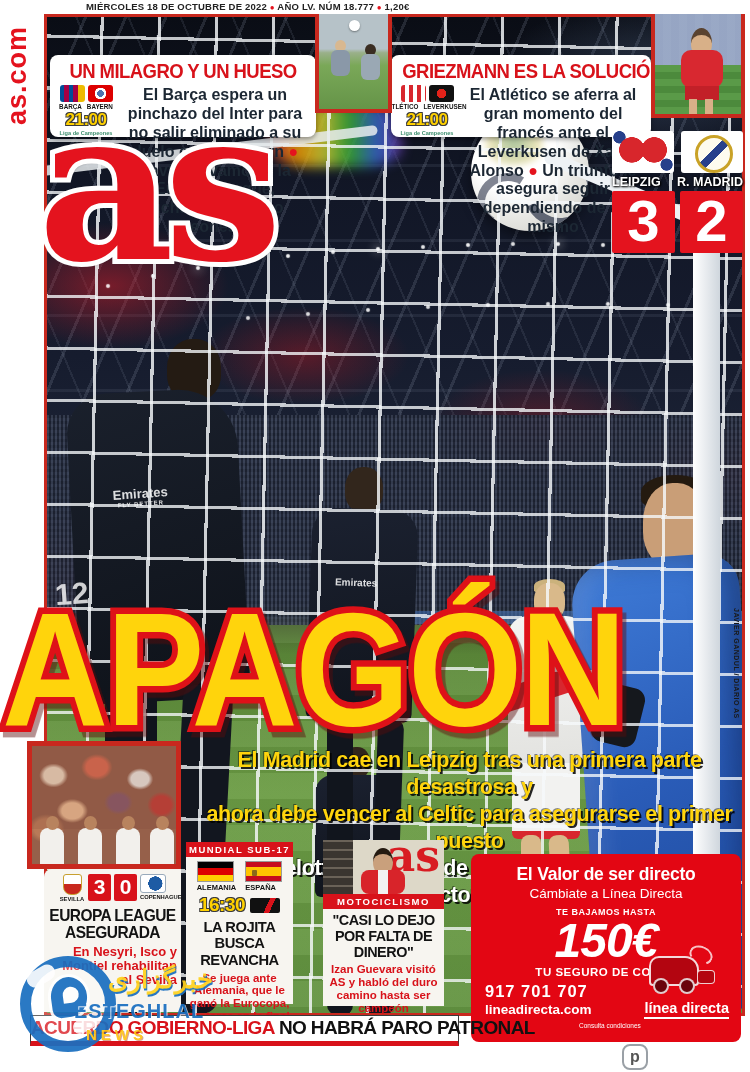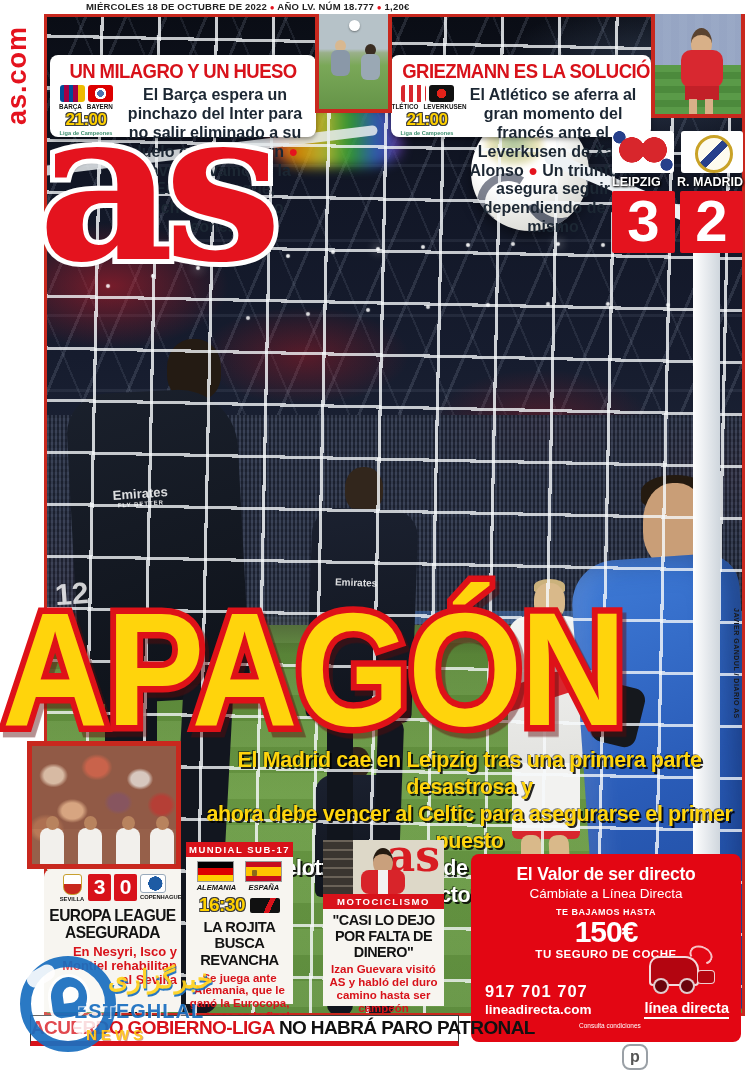--- a/index.html
+++ b/index.html
@@ -161,21 +161,21 @@
   .sev-team{width:26px;text-align:center;}
   .sev-crest{width:19px;height:21px;margin:0 auto;border-radius:3px 3px 8px 8px;background:linear-gradient(180deg,#fff 0 45%,#c8281e 45%);border:1.5px solid #c8a030;box-sizing:border-box;}
   .cop-crest{width:26px;height:19px;margin:0 auto;border-radius:3px;background:radial-gradient(circle at 60% 50%,#1d5ba4 0 42%,#fff 43%);border:1px solid #9ab;box-sizing:border-box;}
   .sev-label{font-size:5.8px;font-weight:900;color:#111;margin-top:1px;}
   .sev-score{width:23px;height:27px;background:#d8121a;border-radius:2px;color:#fff;font-size:21px;font-weight:900;text-align:center;line-height:26px;}
   .sev-title{margin-top:5px;text-align:center;font-size:16.5px;font-weight:900;color:#131313;line-height:1.02;letter-spacing:-.6px;transform:scaleX(.94);}
   .sev-body{margin-top:4px;text-align:right;font-size:13px;font-weight:700;color:#d8121a;line-height:1.08;padding:0 4px;}
   .mundialbox{left:186px;top:842px;width:107px;height:162px;background:#f7f5f0;z-index:14;box-sizing:border-box;}
   .tagbar{background:#d8121a;color:#fff;font-size:9.5px;font-weight:900;text-align:center;letter-spacing:1.5px;padding:2px 0;}
   .flagrow{display:flex;justify-content:center;gap:9px;margin-top:4px;}
-  .flagcol{text-align:center;font-style:italic;}
+  .flagcol{}
   .flag{width:37px;height:21px;border:1px solid #999;box-sizing:border-box;}
   .flag-de{background:linear-gradient(180deg,#000 0 33%,#dd0000 33% 66%,#ffce00 66%);}
   .flag-es{background:linear-gradient(180deg,#c60b1e 0 25%,#ffc400 25% 75%,#c60b1e 75%);position:relative;}
   .flag-es::after{content:"";position:absolute;left:6px;top:8px;width:5px;height:6px;background:#8a6a1a;border-radius:1px;}
   .flaglabel{font-size:7.5px;font-weight:900;color:#111;margin-top:1px;}
   .mun-timerow{display:flex;justify-content:center;align-items:center;gap:5px;margin-top:2px;}
   .mun-time{font-size:19px;font-weight:900;color:#ffd100;letter-spacing:-.5px;text-shadow:1px 1px 0 #3a3a3a,-1px -1px 0 #3a3a3a,1px -1px 0 #3a3a3a,-1px 1px 0 #3a3a3a;}
   .golplay{width:30px;height:15px;background:linear-gradient(115deg,#111 0 55%,#d8121a 55% 70%,#111 70%);border-radius:2px;}
   .mun-title{margin-top:3px;text-align:center;font-size:15.5px;font-weight:900;color:#131313;line-height:1.05;letter-spacing:-.5px;transform:scaleX(.95);}
   .mun-body{margin-top:4px;text-align:center;font-size:11.5px;font-weight:900;color:#d8121a;line-height:1.1;padding:0 3px;}
@@ -186,21 +186,21 @@
   .moto-head{position:absolute;left:50px;top:8px;width:20px;height:22px;border-radius:50%;background:#c9a07c;border-top:6px solid #241a10;}
   .moto-body{position:absolute;left:38px;top:30px;width:44px;height:24px;border-radius:8px;background:linear-gradient(90deg,#d8242a 0 38%,#f2f2f2 38% 62%,#d8242a 62%);}
   .moto-title{margin-top:3px;text-align:center;font-size:15px;font-weight:900;color:#131313;line-height:1.05;letter-spacing:-.5px;transform:scaleX(.96);}
   .moto-body-txt{margin-top:4px;text-align:center;font-size:11.5px;font-weight:900;color:#d8121a;line-height:1.12;padding:0 4px;}
 
   
   .adbox{left:471px;top:854px;width:270px;height:188px;background:#e30613;border-radius:8px;z-index:14;color:#fff;box-sizing:border-box;padding-top:10px;}
   .ad-h{text-align:center;font-size:17.5px;font-weight:900;letter-spacing:-.2px;}
   .ad-s{text-align:center;font-size:13.5px;margin-top:1px;}
   .ad-small{text-align:center;font-size:9px;font-weight:900;margin-top:6px;letter-spacing:.5px;}
-  .ad-amount{text-align:center;font-size:30px;font-weight:900;line-height:1;letter-spacing:-1px;}
+  .ad-amount{text-align:center;font-size:48px;font-weight:900;line-height:1;letter-spacing:-1px;font-style:italic;}
   .ad-target{text-align:center;font-size:11.5px;font-weight:900;margin-top:1px;letter-spacing:.5px;}
   .ad-phone{position:absolute;left:14px;top:128px;font-size:16.5px;font-weight:900;letter-spacing:1px;}
   .ad-web{position:absolute;left:14px;top:148px;font-size:13.5px;font-weight:900;}
   .ad-terms{position:absolute;left:108px;top:168px;font-size:6.5px;}
   .ad-brand{position:absolute;right:12px;top:146px;font-size:14.5px;font-weight:900;border-bottom:2px solid #fff;padding-bottom:1px;}
   .ad-car{position:absolute;right:30px;top:96px;width:62px;height:40px;}
   .ad-car .carbody{position:absolute;left:0;top:6px;width:46px;height:26px;background:#b30510;border:2px solid rgba(255,255,255,.85);border-radius:10px 14px 4px 4px;}
   .ad-car .wheel1{position:absolute;left:4px;top:28px;width:12px;height:12px;border-radius:50%;background:#6a040c;border:2px solid rgba(255,255,255,.8);}
   .ad-car .wheel2{position:absolute;left:30px;top:28px;width:12px;height:12px;border-radius:50%;background:#6a040c;border:2px solid rgba(255,255,255,.8);}
   .ad-car .cord{position:absolute;left:40px;top:-4px;width:20px;height:14px;border:2px solid rgba(255,255,255,.75);border-radius:50%;border-bottom-color:transparent;transform:rotate(24deg);}

